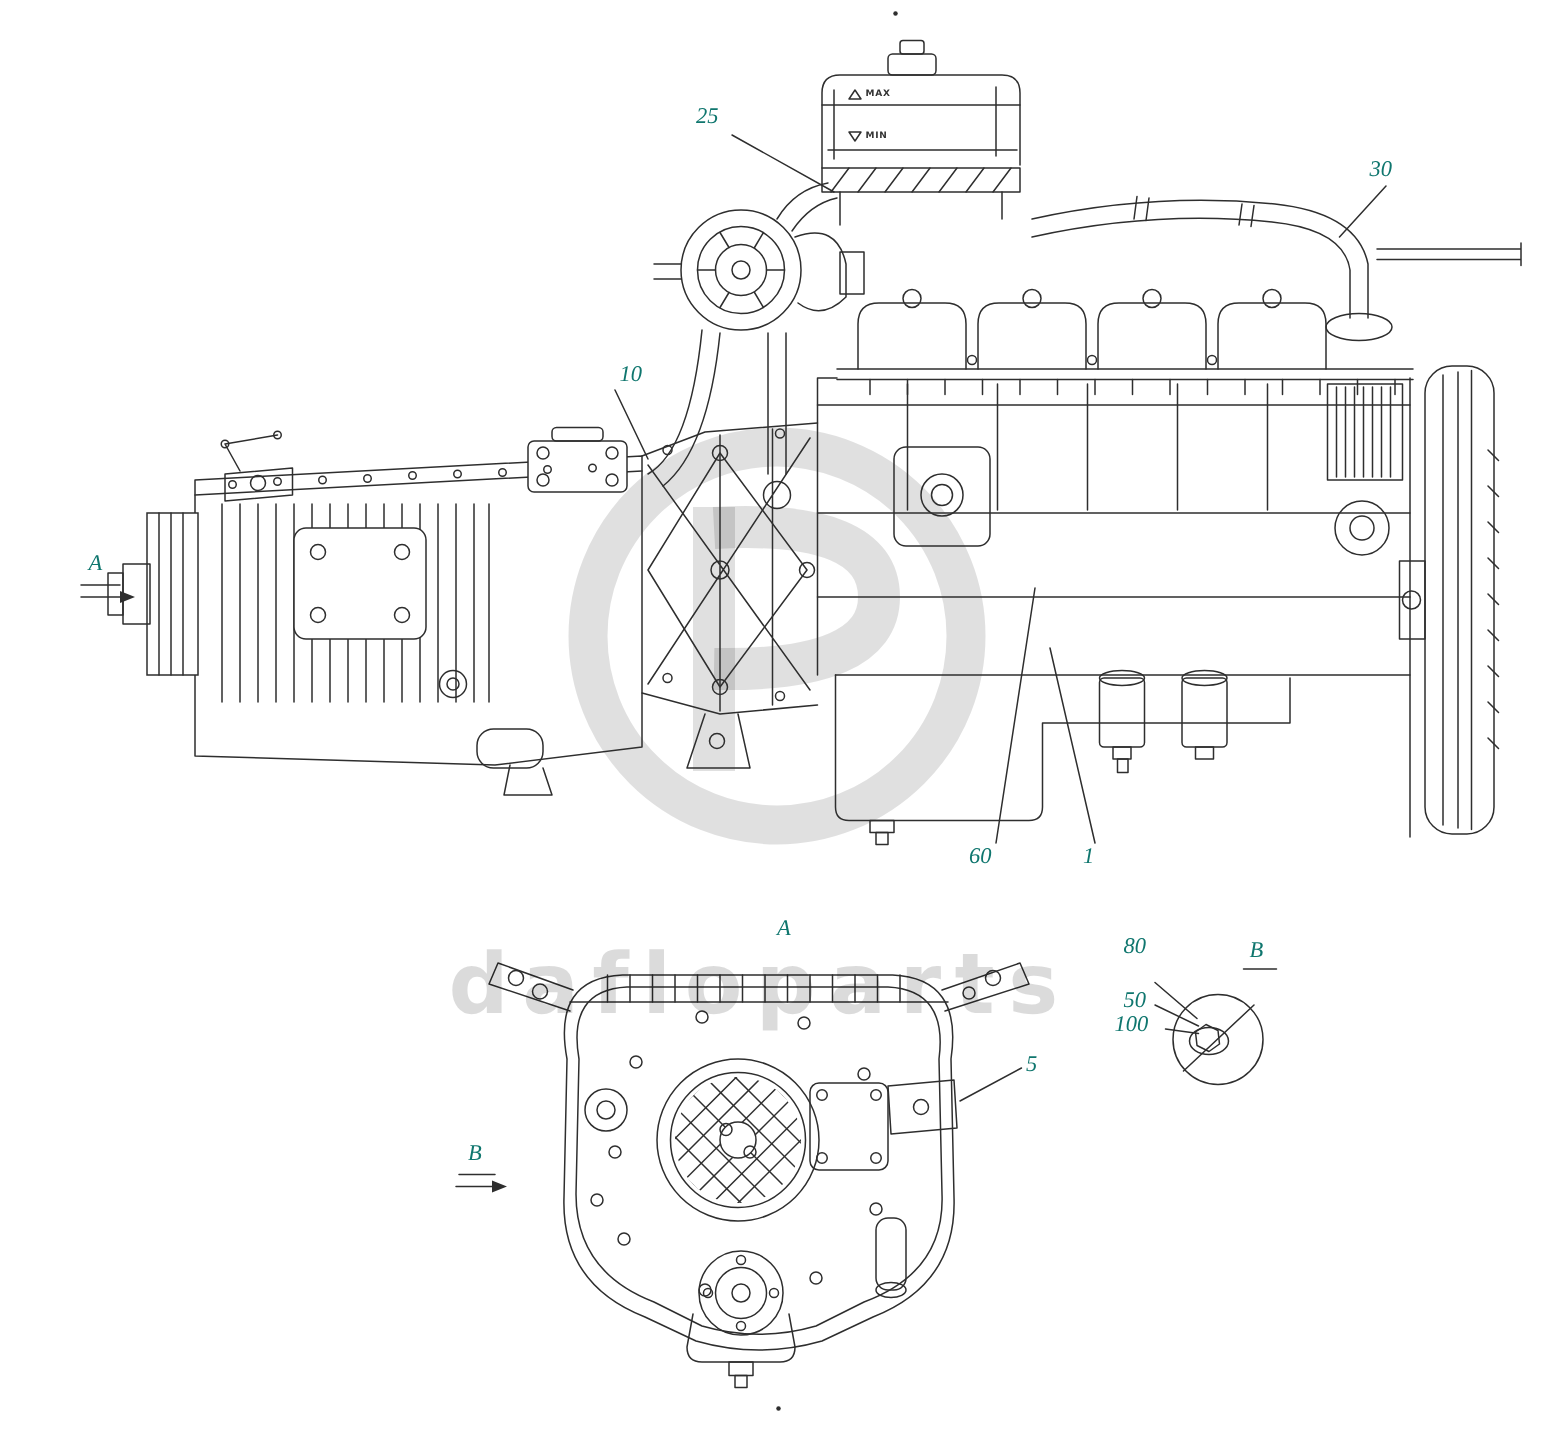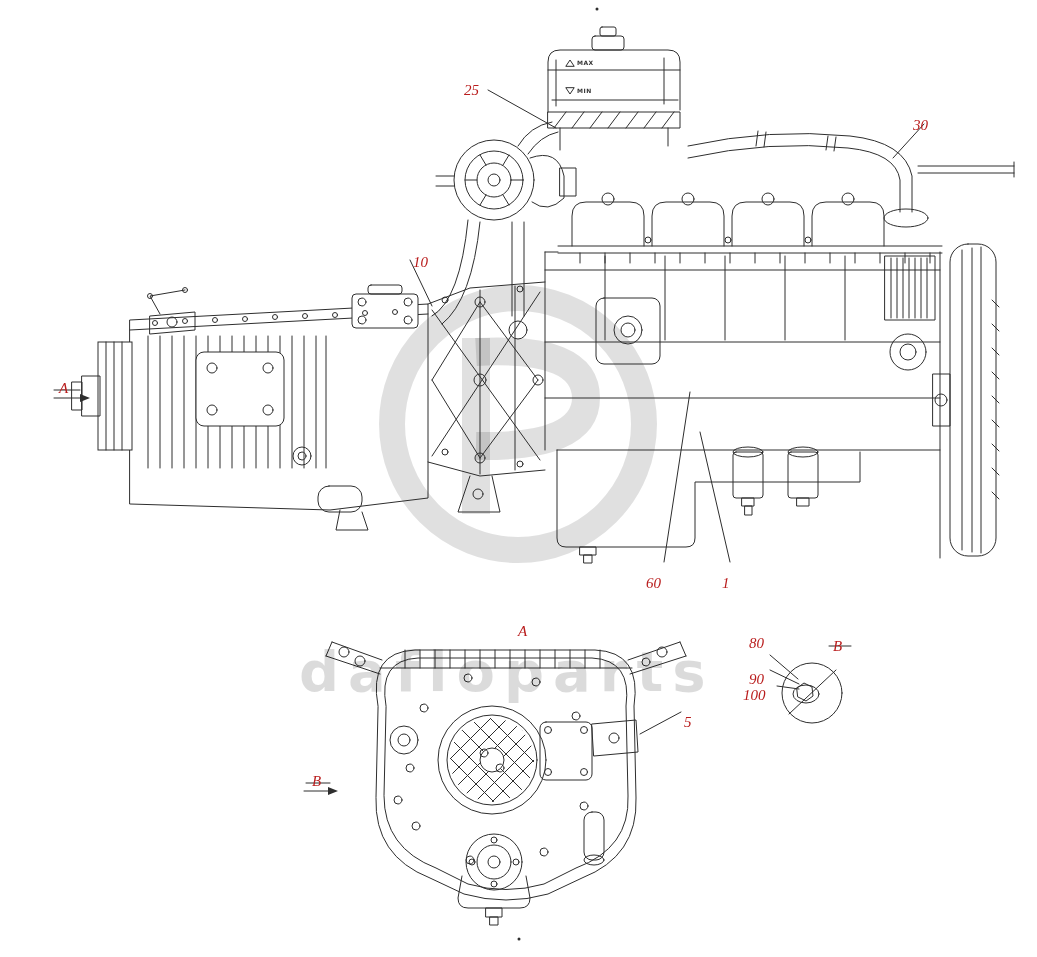--- a/index.html
+++ b/index.html
@@ -1,23 +1,23 @@
 <!DOCTYPE html>
 <html><head>
 <meta charset="utf-8">
 <style>
   html,body{margin:0;padding:0;background:#ffffff;}
   .canvas{position:relative;width:1037px;height:957px;background:#ffffff;overflow:hidden;
           font-family:"Liberation Serif",serif;}
   .canvas svg{position:absolute;left:0;top:0;}
-  .lbl{position:absolute;font-style:italic;font-size:15px;line-height:1;color:#b91c1c;white-space:nowrap;margin-top:12px;}
+  .lbl{position:absolute;font-style:italic;font-size:15px;line-height:1;color:#0f766e;white-space:nowrap;}
   .tinylbl{position:absolute;font-family:"DejaVu Sans",sans-serif;font-weight:bold;font-size:6px;
            line-height:1;color:#333;letter-spacing:.5px;}
   .watermark{position:absolute;left:299px;top:629px;font-family:"DejaVu Sans",sans-serif;
-             font-weight:bold;font-size:56px;line-height:1;letter-spacing:9px;color:rgba(0,0,0,0.14);margin-top:15px;}
+             font-weight:bold;font-size:56px;line-height:1;letter-spacing:9px;color:rgba(0,0,0,0.14);}
   .ln{fill:none;stroke:#2e2e2e;stroke-width:1;stroke-linecap:round;stroke-linejoin:round;}
   .lnw{fill:#ffffff;stroke:#2e2e2e;stroke-width:1;}
   .dk{fill:#2e2e2e;stroke:none;}
   .wm{fill:none;stroke:rgba(0,0,0,0.12);}
 </style>
 </head>
 <body>
 
 <div class="canvas">
 
@@ -237,21 +237,21 @@
 <span class="tinylbl" style="left:577px;top:60px">MAX</span>
 <span class="tinylbl" style="left:577px;top:88px">MIN</span>
 
 <span class="lbl" style="left:464px;top:71px">25</span>
 <span class="lbl" style="left:913px;top:106px">30</span>
 <span class="lbl" style="left:413px;top:243px">10</span>
 <span class="lbl" style="left:646px;top:564px">60</span>
 <span class="lbl" style="left:722px;top:564px">1</span>
 <span class="lbl" style="left:684px;top:703px">5</span>
 <span class="lbl" style="left:749px;top:624px">80</span>
-<span class="lbl" style="left:749px;top:660px">90</span>
+<span class="lbl" style="left:749px;top:660px">50</span>
 <span class="lbl" style="left:743px;top:676px">100</span>
 
 <span class="lbl" style="left:59px;top:369px">A</span>
 <span class="lbl" style="left:518px;top:612px">A</span>
 <span class="lbl" style="left:312px;top:762px">B</span>
 <span class="lbl" style="left:833px;top:627px">B</span>
 
 </div>
 
 </body></html>

